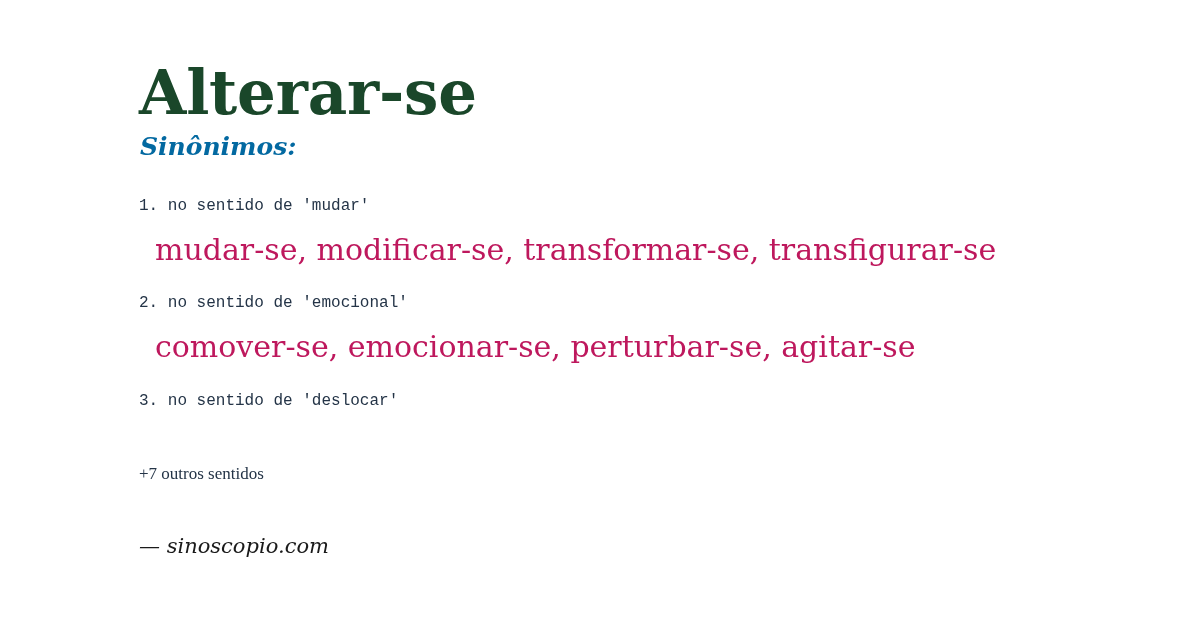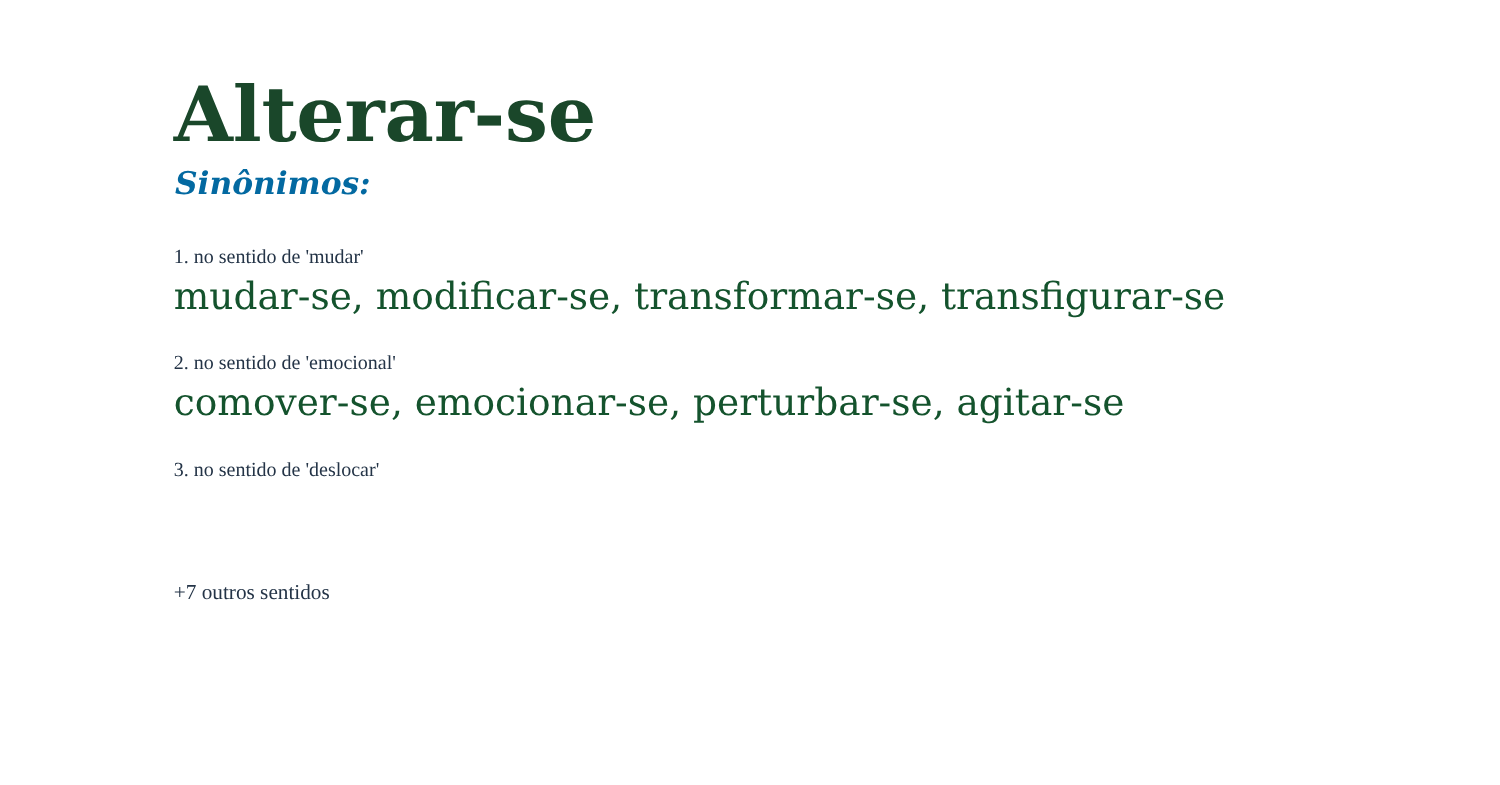--- a/index.html
+++ b/index.html
@@ -63,35 +63,35 @@
 
   .sense-block {
     margin: 0 0 26px 0;
   }
   .sense-block:last-child {
     margin-bottom: 0;
   }
 
   .sense-label {
     margin: 0 0 4px 0;
-    font-family: Liberation Serif, serif;
+    font-family: Liberation Mono, monospace;
     font-size: 16px;
     font-weight: 400;
     line-height: 1.25;
     color: #243447;
     white-space: nowrap;
   }
 
   .sense-synonyms {
-    margin: 0;
+    margin: 16px;
     font-family: "DejaVu Serif", "Liberation Serif", serif;
     font-size: 30px;
     font-weight: 400;
     line-height: 1.18;
-    color: #14532d;
+    color: #be185d;
     white-space: nowrap;
   }
 
   
   .more-senses {
     position: absolute;
     left: 139px;
     top: 464px;
     margin: 0;
     font-family: Liberation Serif, serif;
@@ -139,14 +139,15 @@
     </div>
 
     <div class="sense-block">
       <div class="sense-label">3. no sentido de 'deslocar'</div>
     </div>
 
   </div>
 
   <div class="more-senses">+7 outros sentidos</div>
 
+  <div class="source-footer">— sinoscopio.com</div>
 
 </div>
 
 </body></html>

